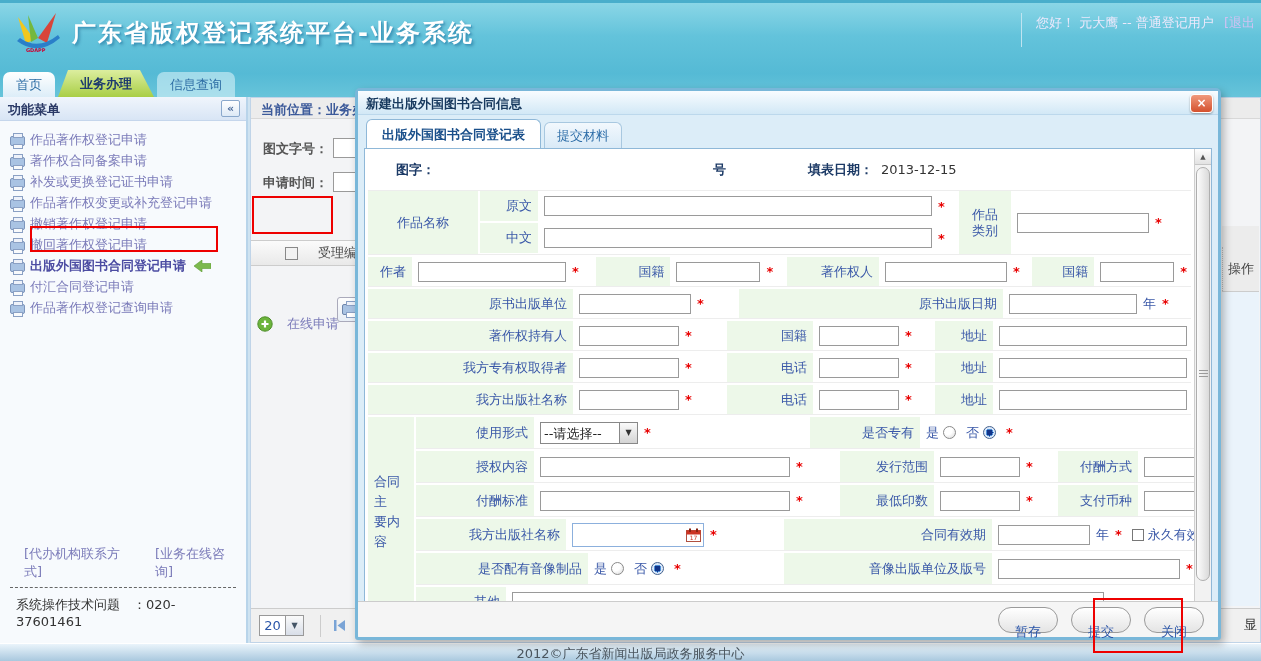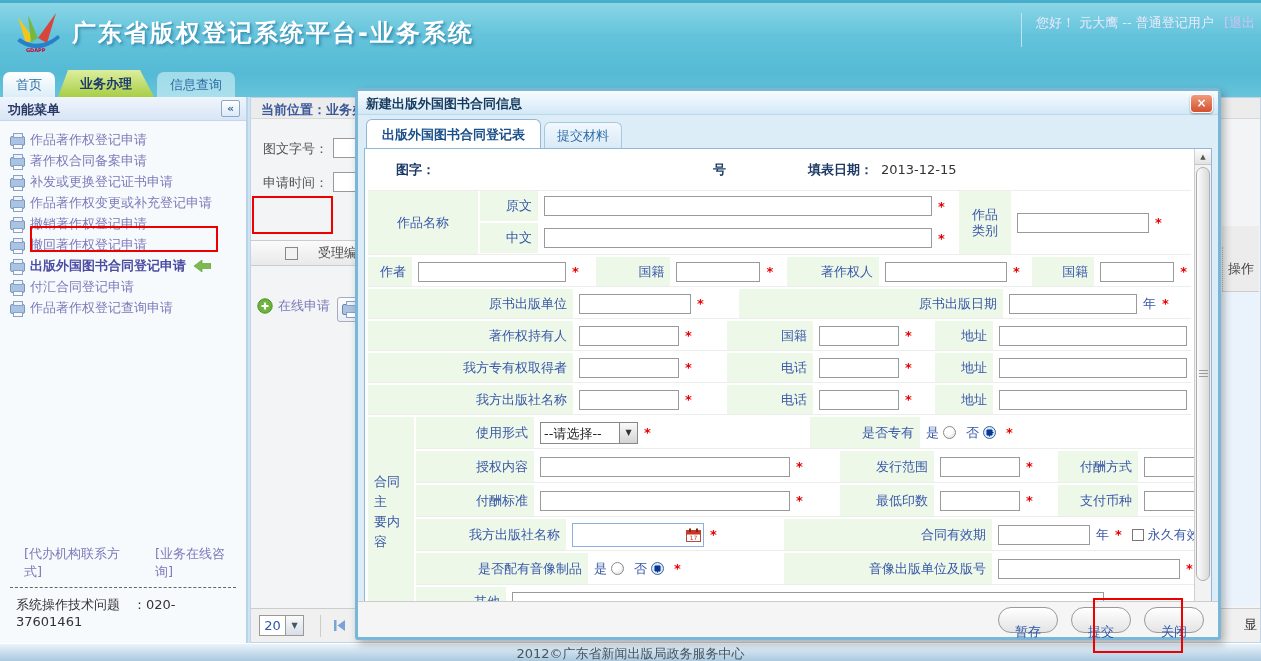--- a/index.html
+++ b/index.html
@@ -45,23 +45,23 @@
   .sidebar-bottom { padding:6px 10px 14px; }
   .side-links { display:flex; gap:26px; font-size:13px; color:#7b7bb9; margin-bottom:6px; padding-left:14px; }
   .side-links span { cursor:pointer; }
   .support-line { border-top:1px dashed #666; padding:8px 0 0 6px; font-size:13px; color:#333; }
 
   
   .content { position:absolute; left:250px; top:97px; width:1011px; height:546px; background:#f3f4f6;
     border:1px solid #c0d4e8; }
   .breadcrumb { position:absolute; left:0; top:0; right:0; height:21px; background:#ececec;
     border-bottom:1px solid #d8d8d8; font-size:13px; font-weight:bold; color:#3c5a9a; padding:3px 0 0 10px; }
-  .flabel { position:absolute; left:12px; font-size:13px; color:#555; }
+  .flabel { position:absolute; left:12px; font-size:13px; color:#555;font-weight:bold; }
   .finput { position:absolute; left:82px; width:160px; height:20px; border:1px solid #9a9a9a; background:#fff; }
-  .apply-btn { position:absolute; left:6px; top:199px; display:flex; align-items:center; gap:5px;
+  .apply-btn { position:absolute; left:6px; top:217px; display:flex; align-items:center; gap:14px;
     font-size:13px; color:#7b7bb9; cursor:pointer; }
   .print-btn { position:absolute; left:86px; top:199px; width:26px; height:25px; border:1px solid #aab;
     background:linear-gradient(#fdfdfd,#e8eef6); border-radius:3px; display:flex; align-items:center;
     justify-content:center; cursor:pointer; }
   .cprinter { width:17px; height:11px; position:relative; background:#a9c3e3; border:1px solid #6e86ac; border-radius:2px; }
   .cprinter::before { content:""; position:absolute; left:3px; top:-4px; width:9px; height:3px; background:#eef2fa; border:1px solid #8aa0c4; }
   .cprinter::after { content:""; position:absolute; left:3px; bottom:-4px; width:9px; height:4px; background:#fff; border:1px solid #8aa0c4; }
   .grid-header { position:absolute; left:0; top:142px; right:40px; height:26px;
     background:linear-gradient(#fbfbfb,#e9e9e9); border-top:1px solid #ccc; border-bottom:1px solid #ccc;
     display:flex; align-items:center; font-size:13px; color:#444; }

